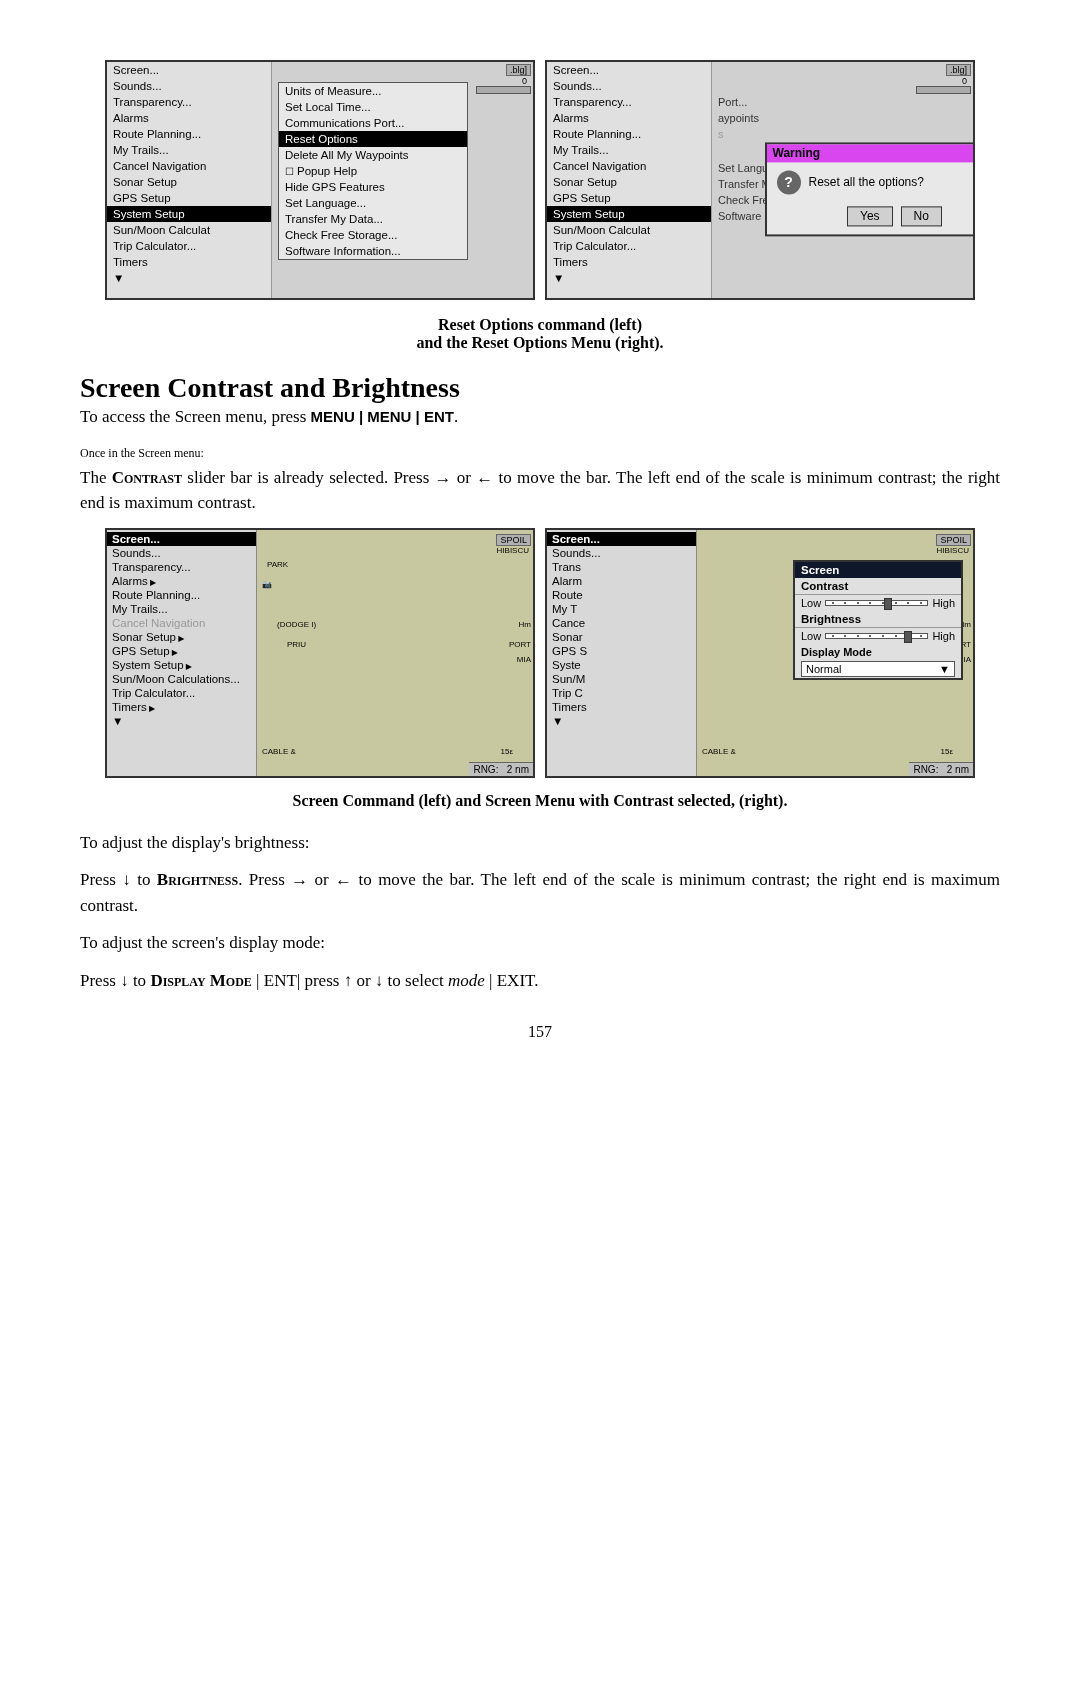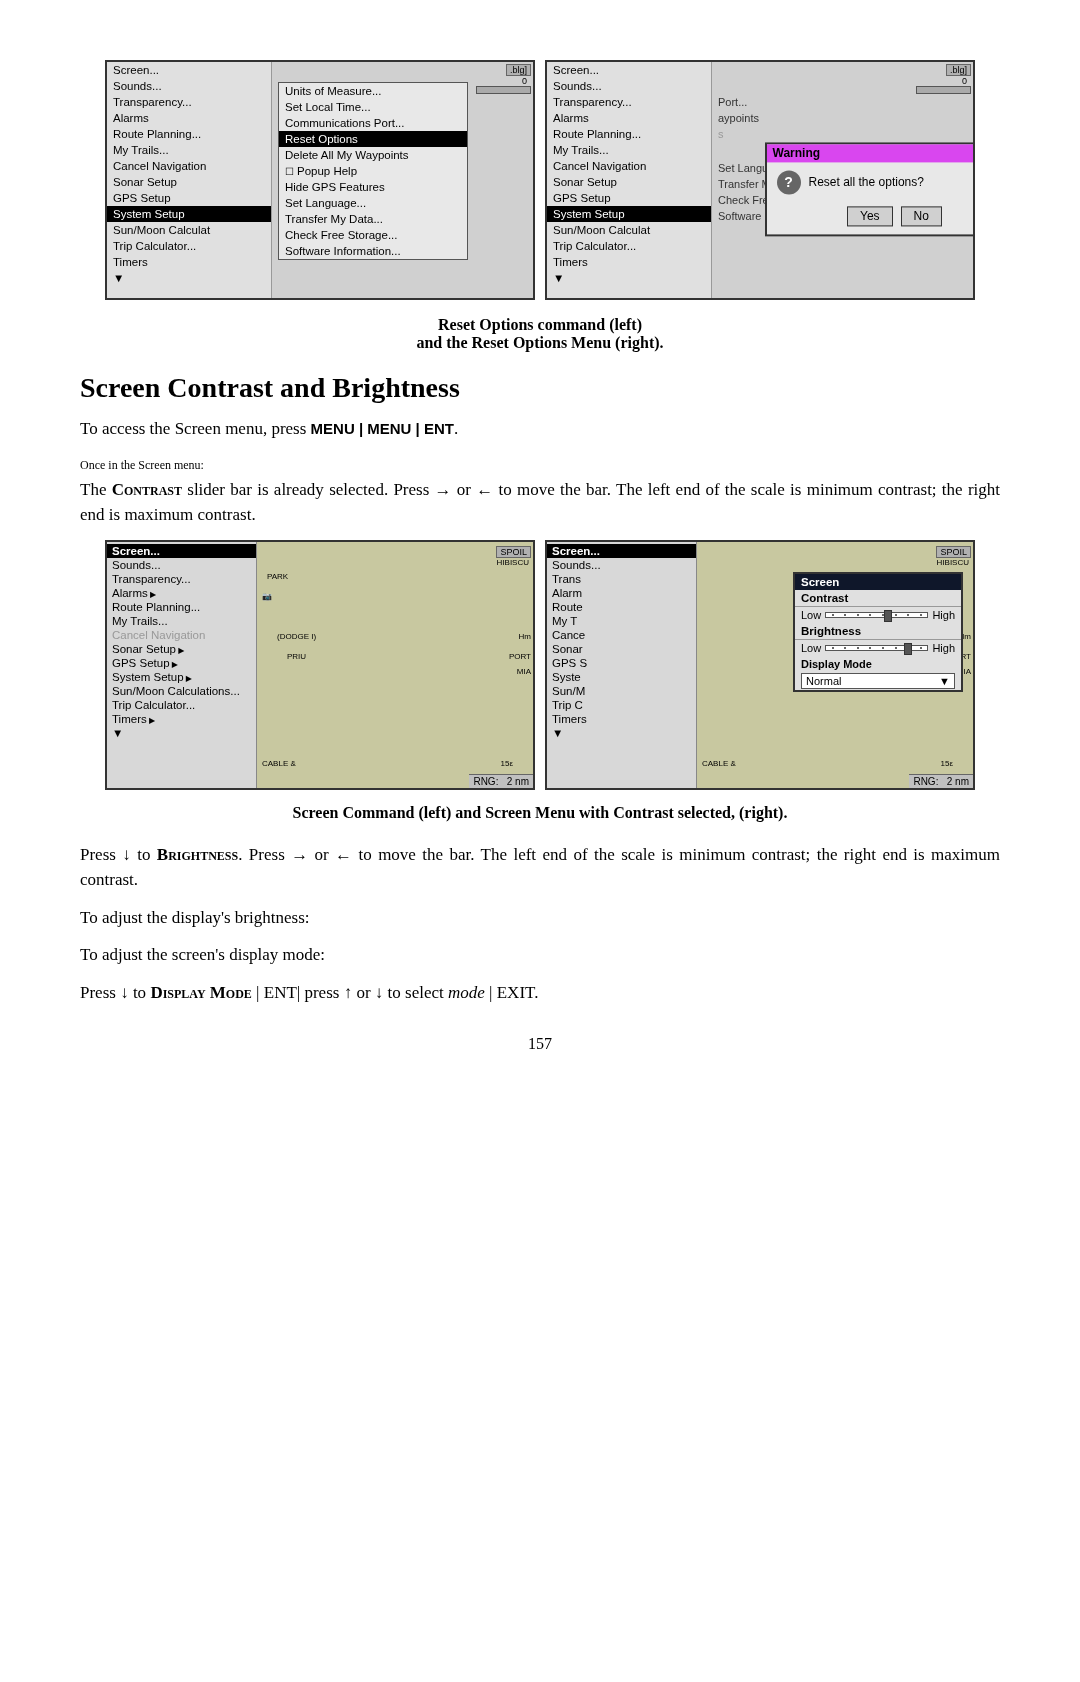--- a/index.html
+++ b/index.html
@@ -140,21 +140,21 @@
       font-family: 'Times New Roman', Times, serif;
       margin-bottom: 20px;
     }
     .caption strong { font-weight: bold; }
 
     
     .section-title {
       font-size: 28px;
       font-weight: bold;
       font-family: 'Times New Roman', Times, serif;
-      margin-bottom: 12px;
+      margin-bottom: 0;
     }
 
     
     .body-text {
       font-size: 17px;
       line-height: 1.5;
       margin-bottom: 12px;
       text-align: justify;
     }
     .kbd {
@@ -532,26 +532,26 @@
           <div class="rng-bar">RNG: &nbsp; 2 nm</div>
         </div>
       </div>
     </div>
   </div>
 
   <p class="caption">
     <strong>Screen Command (left) and Screen Menu with Contrast selected, (right).</strong>
   </p>
 
+  <p class="body-text">To adjust the display's brightness:</p>
+
   <p class="body-text">
     <span>Press ↓ to </span><span class="small-caps">Brightness</span><span>. Press → or ← to move the bar. The left end of the scale is minimum contrast; the right end is maximum contrast.</span>
   </p>
 
-  <p class="body-text">To adjust the display's brightness:</p>
-
   <p class="body-text">To adjust the screen's display mode:</p>
 
   <p class="body-text">
     <span>Press ↓ to </span><span class="small-caps">Display Mode</span><span> | ENT| press ↑ or ↓ to select </span><span class="italic">mode</span><span> | EXIT</span><span>.</span>
   </p>
 
   <div class="page-number">157</div>
 
 </div>
 

